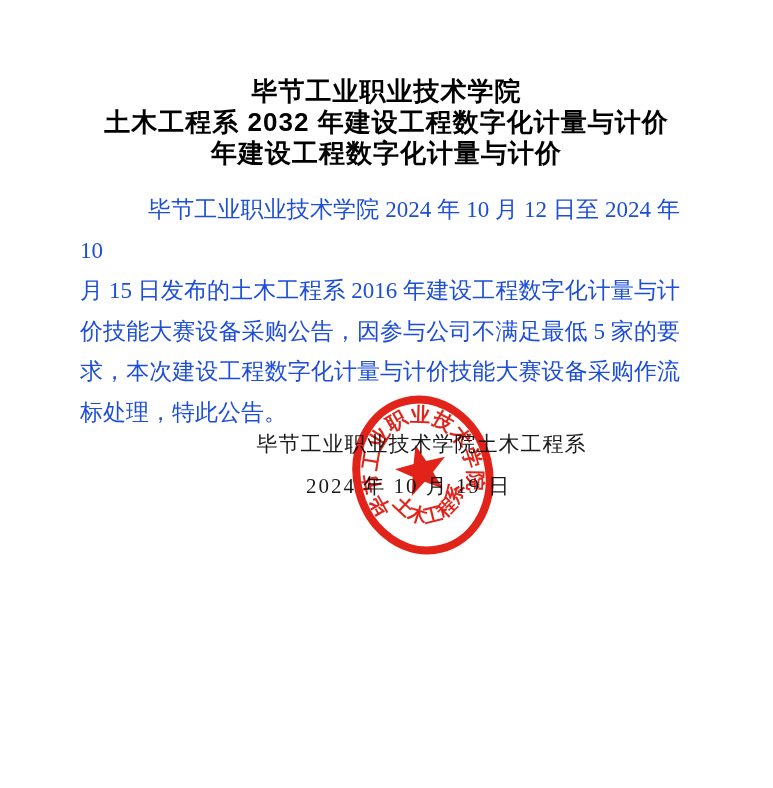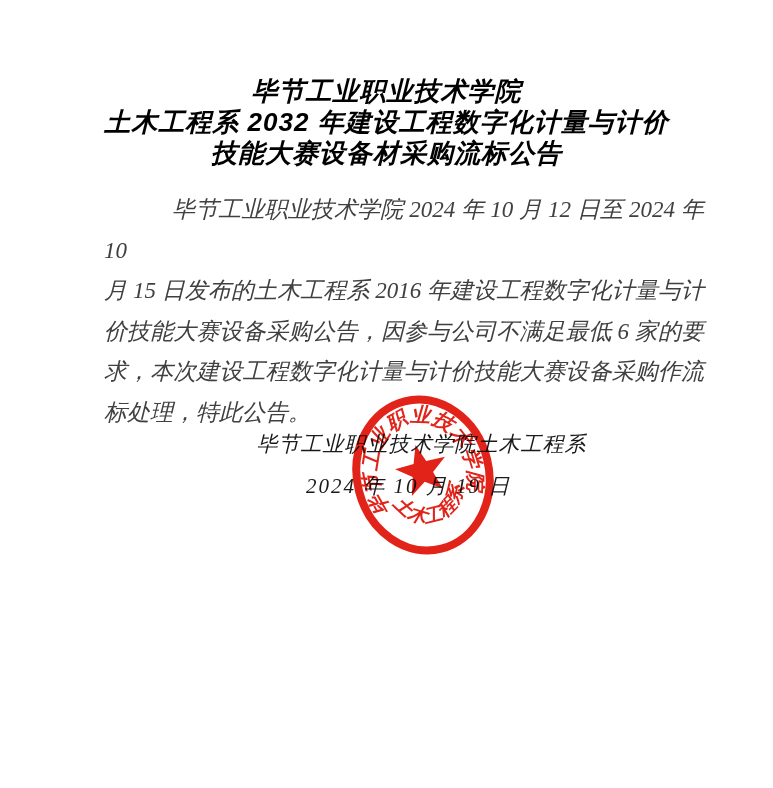--- a/index.html
+++ b/index.html
@@ -8,43 +8,42 @@
     background: #ffffff;
   }
   .page {
     position: relative;
     width: 773px;
     height: 788px;
     background: #ffffff;
     overflow: hidden;
     font-family: "Liberation Serif", serif;
     color: #151515;
-    font-style: italic;
   }
   .title-block {
     position: absolute;
     top: 76px;
     left: 0;
     right: 0;
     text-align: center;
     font-family: "Liberation Sans", sans-serif;
     font-weight: 700;
     font-size: 26px;
     line-height: 31px;
     letter-spacing: 1px;
     color: #000000;
   }
   .body-block {
     position: absolute;
     top: 190px;
-    left: 104px;
+    left: 80px;
     width: 600px;
     font-size: 23px;
     line-height: 40.5px;
-    color: #404040;
+    color: #1d4ed8;
   }
   .body-line {
     text-align: justify;
     white-space: normal;
   }
   .body-line.full {
     text-align-last: justify;
   }
   .body-line.indent {
     text-indent: 68px;
@@ -95,27 +94,27 @@
   }
 </style>
 </head>
 <body>
 
 <div class="page">
 
   <header class="title-block">
     <div>毕节工业职业技术学院</div>
     <div>土木工程系 2032 年建设工程数字化计量与计价</div>
-    <div>技能大赛设备材采购流标公告</div>
+    <div>年建设工程数字化计量与计价</div>
   </header>
 
   <div class="body-block">
     <div class="body-line full indent">毕节工业职业技术学院 2024 年 10 月 12 日至 2024 年 10</div>
     <div class="body-line full">月 15 日发布的土木工程系 2016 年建设工程数字化计量与计</div>
-    <div class="body-line full">价技能大赛设备采购公告，因参与公司不满足最低 6 家的要</div>
+    <div class="body-line full">价技能大赛设备采购公告，因参与公司不满足最低 5 家的要</div>
     <div class="body-line full">求，本次建设工程数字化计量与计价技能大赛设备采购作流</div>
     <div class="body-line">标处理，特此公告。</div>
   </div>
 
   <div class="sig-line">毕节工业职业技术学院土木工程系</div>
 
   <div class="date-line">2024 年 10 月 19 日</div>
 
   <svg class="seal" viewBox="0 0 148 168" aria-hidden="true">
     <g transform="rotate(-14 74 84)">

